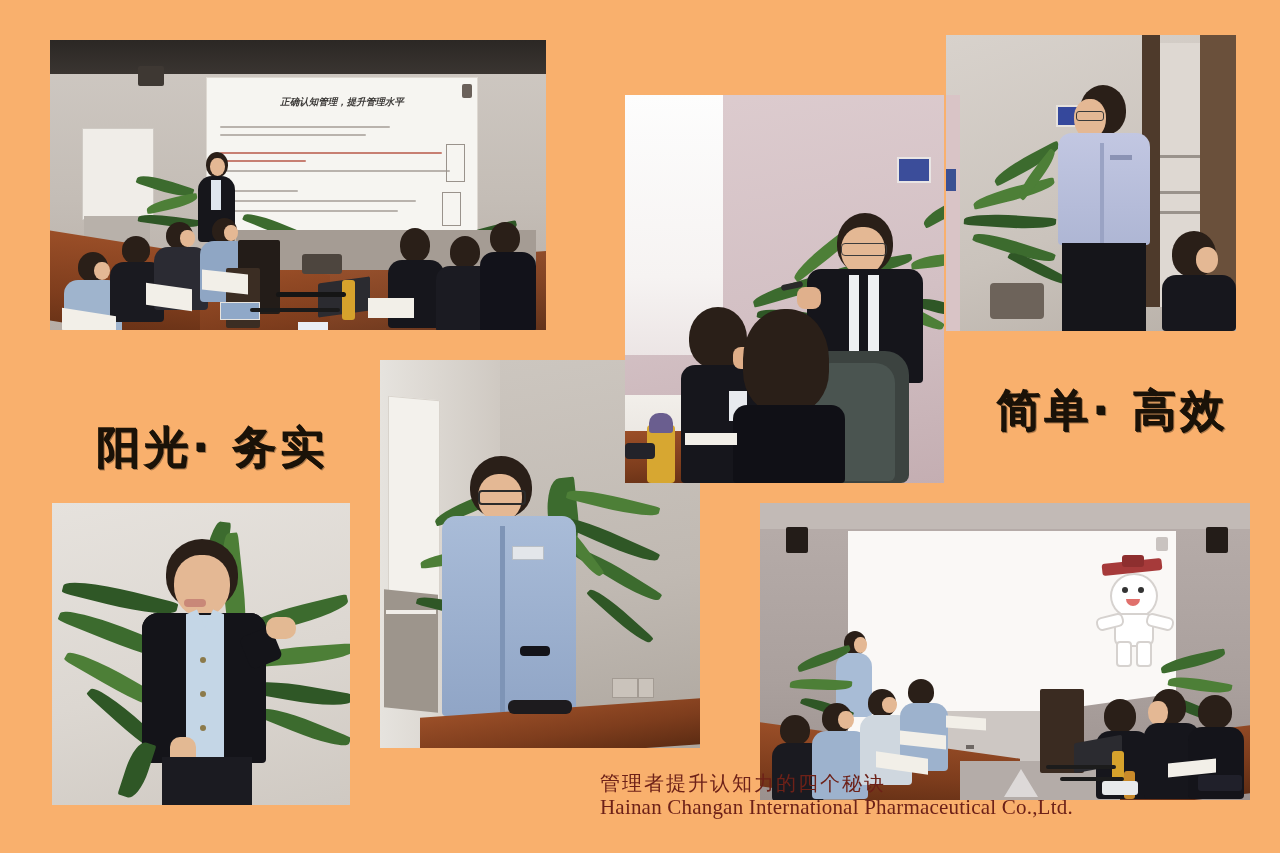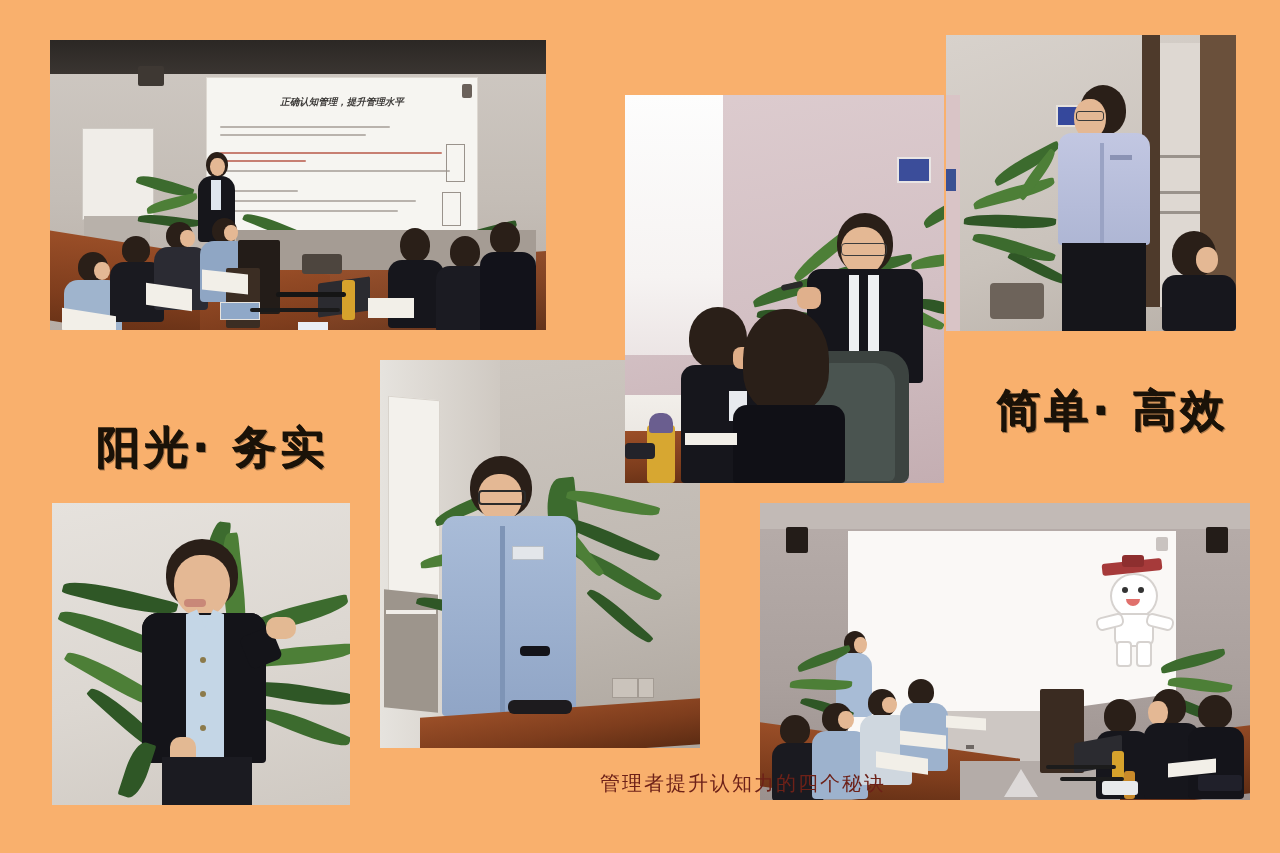--- a/index.html
+++ b/index.html
@@ -462,16 +462,17 @@
     </div>
   </div>
 
   <div class="slogan" style="left:996px; top:381px; font-size:44px;">简单·  高效</div>
 
   <div class="slogan" style="left:96px; top:418px; font-size:44px;">阳光·  务实</div>
 
   <div id="brand" style="left:600px; top:772px;">
     <div id="brand-names">
       <div id="brand-cn">管理者提升认知力的四个秘诀</div>
+      <div id="brand-en">Hainan Changan International Pharmaceutical Co.,Ltd.</div>
     </div>
   </div>
 
 </div>
 
 </body></html>

